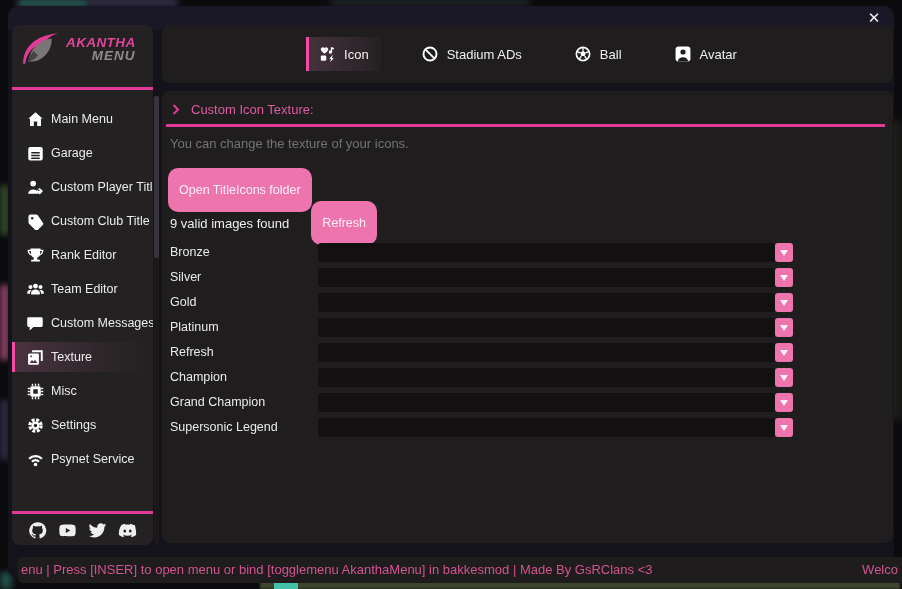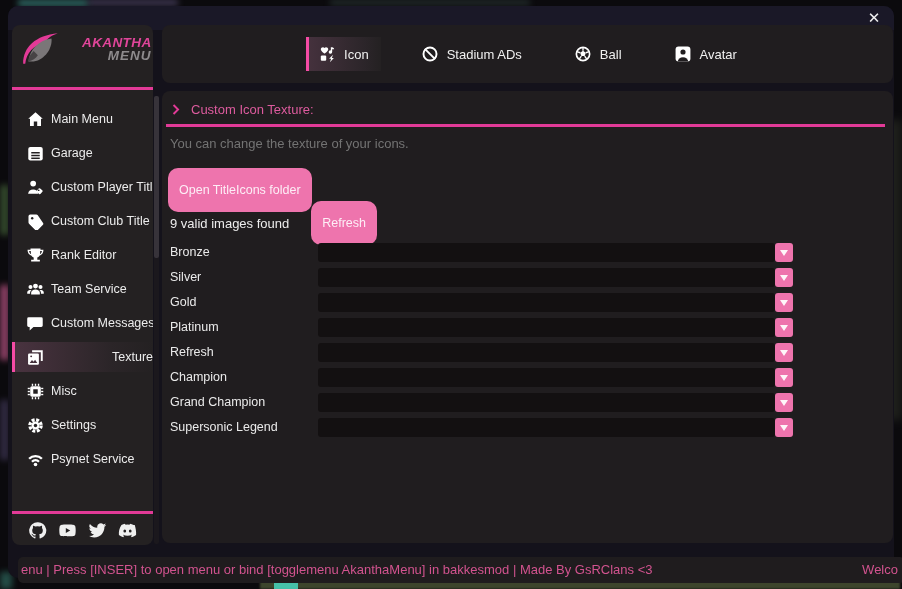--- a/index.html
+++ b/index.html
@@ -22,30 +22,30 @@
 
   
   #window{position:absolute;left:8px;top:6px;width:886px;height:572px;background:#14121b;border-radius:10px;}
   #titlebar{position:absolute;left:0;top:0;right:0;height:24px;background:#1a1827;border-radius:10px 10px 0 0;}
   #close-btn{position:absolute;right:10px;top:3px;width:20px;height:18px;color:#f2f2f2;font-size:15px;line-height:18px;text-align:center;cursor:pointer;}
 
   
   #sidebar{position:absolute;left:4px;top:19px;width:141px;height:520px;background:#242122;border-radius:8px;overflow:hidden;}
   #logo{position:absolute;left:8px;top:6px;display:flex;align-items:center;}
   #logo svg{width:42px;height:36px;}
-  #logo-text{margin-left:20px;line-height:14px;}
+  #logo-text{margin-left:4px;line-height:14px;}
   .logo-title{color:#e0459a;font-weight:bold;font-style:italic;font-size:13.5px;letter-spacing:.4px;}
   .logo-sub{color:#8e8b8d;font-weight:bold;font-style:italic;font-size:13.5px;letter-spacing:1px;margin-top:-1px;text-align:right;}
   .side-rule{position:absolute;left:0;right:0;height:2.5px;background:var(--accent);}
   #rule-top{top:62px;}
   #rule-bottom{top:486px;}
   #side-list{position:absolute;left:0;top:79px;right:0;}
   .side-item{position:relative;display:flex;align-items:center;height:30px;margin-bottom:4px;padding-left:15px;color:#ececec;font-size:12.5px;white-space:nowrap;cursor:pointer;}
   .side-item .icon{width:17px;height:17px;margin-right:7px;flex:0 0 17px;color:#fff;}
-  .side-item.selected{background:linear-gradient(90deg,#4a3340 0%,#2b2528 70%,#242122 100%);justify-content:space-between;}
+  .side-item.selected{background:linear-gradient(90deg,#4a3340 0%,#2b2528 70%,#242122 100%);}
   .side-item.selected::before{content:"";position:absolute;left:0;top:0;bottom:0;width:3px;background:#f54ba5;}
   #socials{position:absolute;left:0;right:0;top:492px;height:26px;display:flex;align-items:center;justify-content:space-around;padding:0 10px;}
   .social{width:19px;height:19px;color:#efefef;cursor:pointer;}
 
   
   #side-scroll{position:absolute;left:146px;top:90px;width:5px;height:448px;background:#1b181d;border-radius:2px;}
   #side-scroll .thumb{position:absolute;left:0;top:0;width:5px;height:162px;background:#37333a;border-radius:2px;}
 
   
   #tabbar{position:absolute;left:154px;top:19px;width:731px;height:58px;background:#201d1f;border-radius:8px;display:flex;align-items:center;justify-content:center;gap:28px;}
@@ -170,21 +170,21 @@
             <span class="icon">
               <svg viewBox="0 0 16 16" fill="currentColor">
                 <circle cx="3.3" cy="5.7" r="1.9"></circle>
                 <circle cx="12.7" cy="5.7" r="1.9"></circle>
                 <circle cx="8" cy="4.8" r="2.3"></circle>
                 <path d="M8 8.1c2.3 0 4.1 1.3 4.1 3v1.5H3.9v-1.5c0-1.7 1.8-3 4.1-3Z"></path>
                 <path d="M2.6 8.5C1.2 8.8.2 9.7.2 10.8v1.3h2.7v-1c0-1 .6-1.8 1.5-2.3a3.6 3.6 0 0 0-1.8-.3Z"></path>
                 <path d="M13.4 8.5c1.4.3 2.4 1.2 2.4 2.3v1.3h-2.7v-1c0-1-.6-1.8-1.5-2.3a3.6 3.6 0 0 1 1.8-.3Z"></path>
               </svg>
             </span>
-            <span>Team Service</span>
+            <span>Team Editor</span>
           </div>
           <div class="side-item">
             <span class="icon">
               <svg viewBox="0 0 16 16" fill="currentColor">
                 <path d="M2.6 2.1h10.8A1.4 1.4 0 0 1 14.8 3.5v6.3a1.4 1.4 0 0 1-1.4 1.4H6.1l-3.6 3.3v-3.3h-.9a1.4 1.4 0 0 1-1.4-1.4V3.5a1.4 1.4 0 0 1 1.4-1.4Z"></path>
               </svg>
             </span>
             <span>Custom Messages</span>
           </div>
           <div class="side-item selected">

